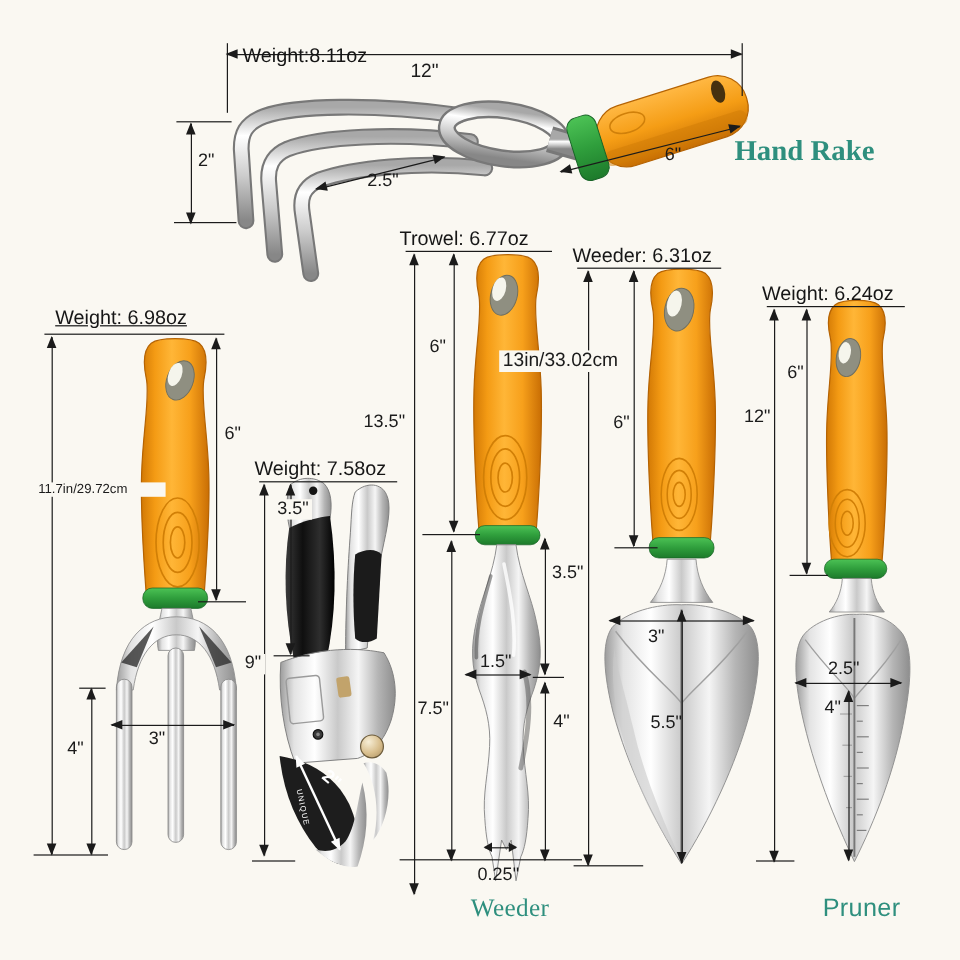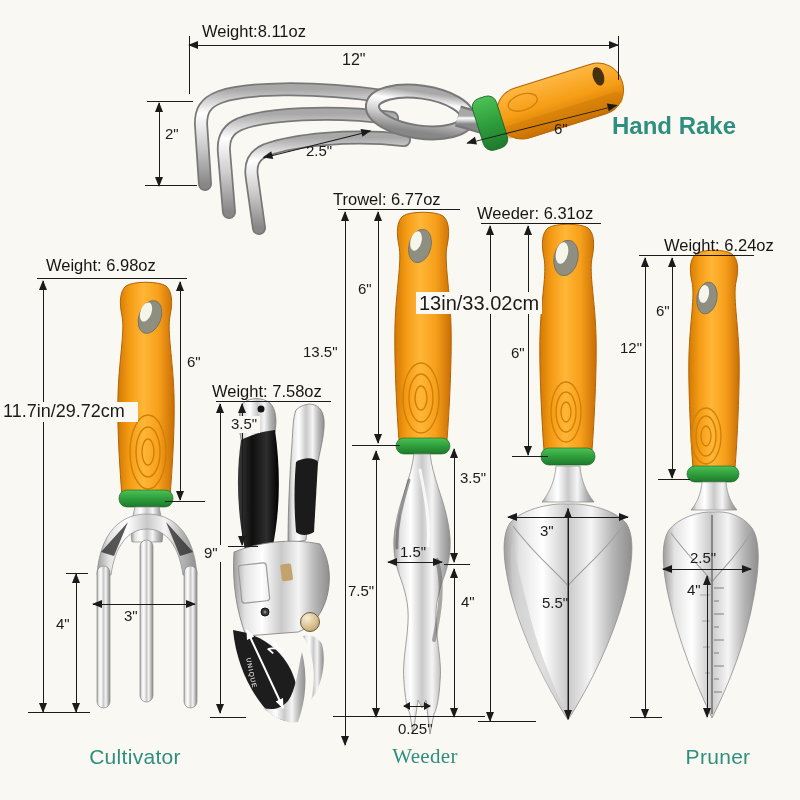--- a/index.html
+++ b/index.html
@@ -203,49 +203,48 @@
           <line x1="714" y1="679" x2="719" y2="679"></line>
       <line x1="714" y1="692" x2="722" y2="692"></line>
       <line x1="700" y1="595" x2="710" y2="595" opacity=".6"></line>
           <line x1="702" y1="621" x2="710" y2="621" opacity=".6"></line>
       <line x1="703" y1="647" x2="710" y2="647" opacity=".6"></line>
           <line x1="705" y1="673" x2="710" y2="673" opacity=".6"></line>
     </g>
   </g>
 </svg>
 
-<span class="lbl weight" style="left:202px;top:22px;">Weight:8.11oz</span>
+<span class="lbl weight" style="left:202px;top:38px;">Weight:8.11oz</span>
 <div class="dh" style="left:189px;top:45px;width:429px;"></div>
 <div class="tk v" style="left:189px;top:36px;height:58px;"></div>
 <div class="tk v" style="left:618px;top:36px;height:44px;"></div>
 <span class="lbl" style="left:342px;top:51px;font-size:16px;">12"</span>
 <div class="dv" style="left:159px;top:103px;height:83px;"></div>
 <div class="tk h" style="left:147px;top:101px;width:46px;"></div>
 <div class="tk h" style="left:145px;top:185px;width:52px;"></div>
 <span class="lbl" style="left:165px;top:126px;">2"</span>
 <div class="dh" style="left:262px;top:144px;width:110px;transform:rotate(-14deg);"></div>
 <span class="lbl" style="left:306px;top:143px;">2.5"</span>
 <div class="dh" style="left:465px;top:124px;width:154px;transform:rotate(-14.2deg);"></div>
 <span class="lbl" style="left:554px;top:121px;">6"</span>
-<span class="lbl bigname" style="left:612px;top:113px;">Hand Rake</span>
-
-<span class="lbl weight" style="left:46px;top:256px;">Weight: 6.98oz</span>
+<span class="lbl bigname" style="left:612px;top:113px;font-family:Liberation Serif, serif;">Hand Rake</span>
+
+<span class="lbl weight" style="left:46px;top:256px;text-decoration:underline;">Weight: 6.98oz</span>
 <div class="tk h" style="left:37px;top:278px;width:150px;"></div>
 <div class="dv" style="left:43px;top:281px;height:431px;"></div>
-<span class="lbl bg" style="left:0px;top:402px;width:132px;font-size:18px;">11.7in/29.72cm</span>
+<span class="lbl bg" style="left:0px;top:402px;width:132px;text-align:center;font-size:11px;">11.7in/29.72cm</span>
 <div class="dv" style="left:180px;top:282px;height:218px;"></div>
 <div class="tk h" style="left:165px;top:501px;width:40px;"></div>
 <span class="lbl" style="left:187px;top:354px;">6"</span>
 <div class="dv" style="left:76px;top:574px;height:138px;"></div>
 <div class="tk h" style="left:66px;top:573px;width:22px;"></div>
 <span class="lbl" style="left:56px;top:616px;">4"</span>
 <div class="tk h" style="left:28px;top:712px;width:62px;"></div>
 <div class="dh" style="left:93px;top:604px;width:102px;"></div>
 <span class="lbl" style="left:124px;top:608px;">3"</span>
-<span class="lbl name" style="left:75px;top:745px;width:120px;">Cultivator</span>
 
 <span class="lbl weight" style="left:212px;top:382px;">Weight: 7.58oz</span>
 <div class="tk h" style="left:216px;top:401px;width:115px;"></div>
 <div class="dv" style="left:220px;top:404px;height:309px;"></div>
 <span class="lbl bg" style="left:201px;top:545px;">9"</span>
 <div class="dv" style="left:242px;top:404px;height:141px;"></div>
 <div class="tk h" style="left:228px;top:546px;width:30px;"></div>
 <span class="lbl bg" style="left:228px;top:416px;">3.5"</span>
 <div class="tk h" style="left:210px;top:717px;width:36px;"></div>
 <div class="dh white" style="left:222px;top:668px;width:86px;transform:rotate(65deg);"></div>
@@ -269,31 +268,31 @@
 <div class="dv" style="left:376px;top:451px;height:266px;"></div>
 <span class="lbl" style="left:348px;top:583px;">7.5"</span>
 <div class="dh sm" style="left:404px;top:706px;width:26px;"></div>
 <span class="lbl" style="left:398px;top:721px;">0.25"</span>
 <div class="tk h" style="left:333px;top:716px;width:152px;"></div>
 <span class="lbl name" style="left:375px;top:745px;width:100px;font-family:Liberation Serif, serif;">Weeder</span>
 
 <span class="lbl weight" style="left:477px;top:204px;">Weeder: 6.31oz</span>
 <div class="tk h" style="left:481px;top:223px;width:120px;"></div>
 <div class="dv" style="left:490px;top:226px;height:495px;"></div>
-<span class="lbl bg" style="left:416px;top:292px;font-size:20px;">13in/33.02cm</span>
+<span class="lbl bg" style="left:416px;top:292px;font-size:16px;">13in/33.02cm</span>
 <div class="dv" style="left:528px;top:226px;height:229px;"></div>
 <div class="tk h" style="left:512px;top:456px;width:36px;"></div>
 <span class="lbl" style="left:511px;top:345px;">6"</span>
 <div class="dh" style="left:508px;top:517px;width:120px;"></div>
 <span class="lbl" style="left:540px;top:523px;">3"</span>
 <div class="dv" style="left:568px;top:509px;height:210px;"></div>
 <span class="lbl" style="left:542px;top:595px;">5.5"</span>
 <div class="tk h" style="left:478px;top:721px;width:58px;"></div>
 
-<span class="lbl weight" style="left:635px;top:236px;margin-left:29px;">Weight: 6.24oz</span>
+<span class="lbl weight" style="left:635px;top:236px;">Weight: 6.24oz</span>
 <div class="tk h" style="left:639px;top:255px;width:115px;"></div>
 <div class="dv" style="left:645px;top:258px;height:460px;"></div>
 <span class="lbl bg" style="left:617px;top:340px;">12"</span>
 <div class="dv" style="left:672px;top:258px;height:220px;"></div>
 <div class="tk h" style="left:658px;top:479px;width:32px;"></div>
 <span class="lbl" style="left:656px;top:303px;">6"</span>
 <div class="dh" style="left:663px;top:569px;width:88px;"></div>
 <span class="lbl" style="left:690px;top:550px;">2.5"</span>
 <div class="dv" style="left:707px;top:576px;height:141px;"></div>
 <span class="lbl" style="left:687px;top:582px;">4"</span>

